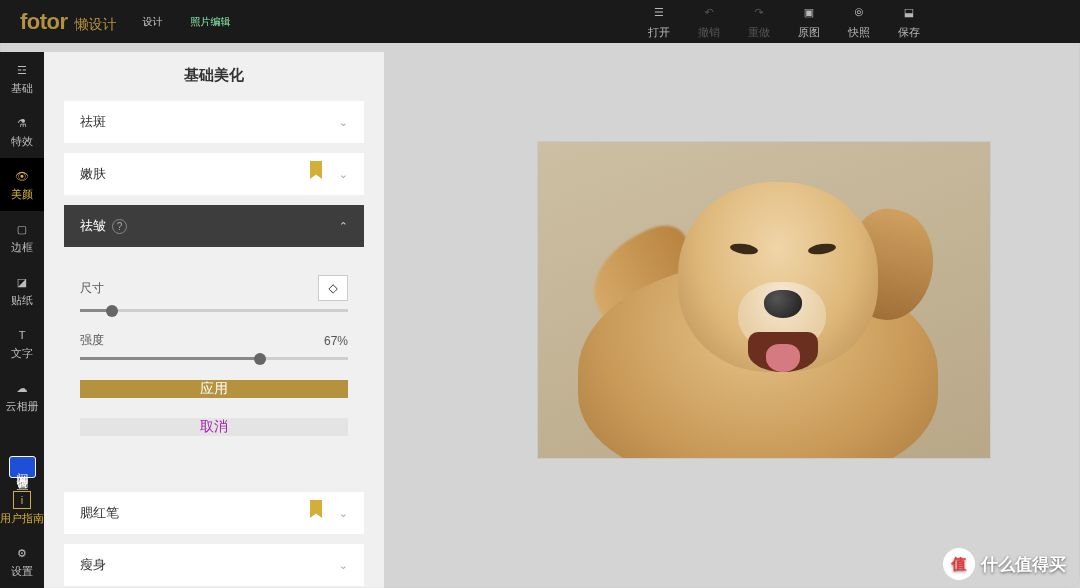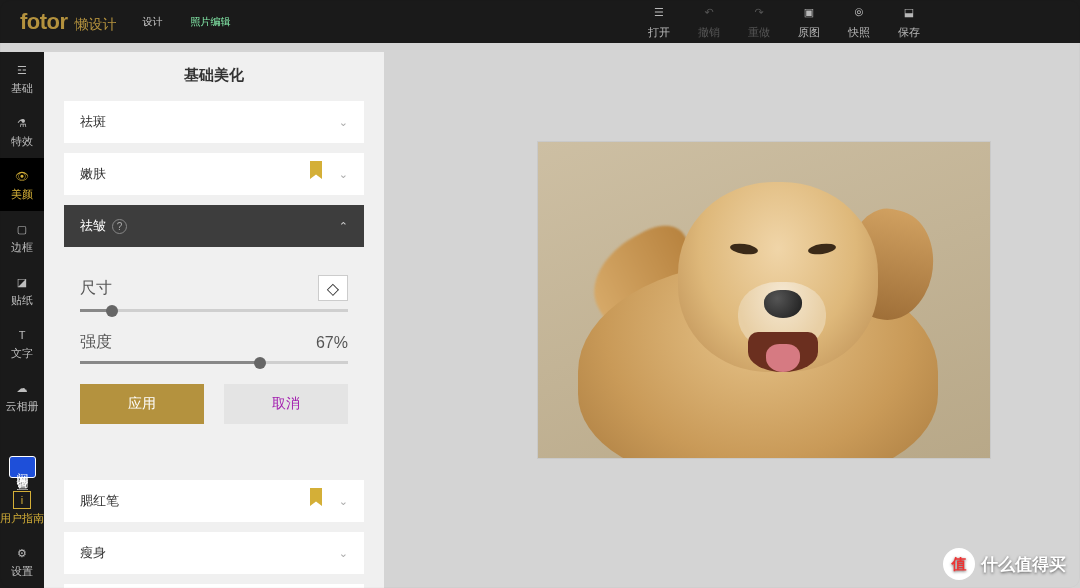--- a/index.html
+++ b/index.html
@@ -32,26 +32,26 @@
 .panel { position: absolute; left: 44px; top: 52px; width: 340px; bottom: 0; background: #f0f0f0; padding: 14px 20px; overflow: hidden; }
 .panel-title { text-align: center; font-size: 15px; font-weight: 600; color: #333; margin-bottom: 16px; }
 .accordion { display: flex; flex-direction: column; gap: 10px; }
 .acc-item { background: #fff; height: 42px; display: flex; align-items: center; padding: 0 16px; font-size: 13px; color: #333; cursor: pointer; position: relative; }
 .acc-item.dark { background: #3d3d3d; color: #fff; }
 .acc-item .chev { margin-left: auto; color: #aaa; font-size: 11px; }
 .acc-item.dark .chev { color: #ccc; }
 .bookmark { position: absolute; right: 42px; top: 8px; width: 12px; height: 18px; background: #d4af37; clip-path: polygon(0 0, 100% 0, 100% 100%, 50% 75%, 0 100%); }
 .help-circ { display:inline-flex; width:15px; height:15px; border:1px solid #888; border-radius:50%; align-items:center; justify-content:center; font-size:10px; margin-left:6px; color:#aaa;}
 .acc-panel { padding: 18px 16px 4px; background: transparent; }
-.row { display: flex; align-items: center; justify-content: space-between; font-size: 16px; color: #555; margin-bottom: 8px; }
+.row { display: flex; align-items: center; justify-content: space-between; font-size: 12px; color: #555; margin-bottom: 8px; }
 .eraser-box { width: 30px; height: 26px; border: 1px solid #ccc; background: #fff; display:flex; align-items:center; justify-content:center; color:#333; }
 .slider-track { height: 3px; background: #cfcfcf; position: relative; margin-bottom: 20px; }
 .slider-fill { position: absolute; height: 100%; background: #888; }
 .slider-thumb { position: absolute; width: 12px; height: 12px; background: #666; border-radius: 50%; top: -4.5px; transform: translateX(-50%); }
-.btn-row { display: flex; gap: 20px; margin: 6px 0 18px; }
+.btn-row { display: flex; gap: 20px; margin: 6px 0 18px; flex-direction: column; }
 .btn { flex: 1; height: 40px; display: flex; align-items: center; justify-content: center; font-size: 14px; cursor: pointer; }
 .btn.primary { background: #b4923e; color: #fff; }
 .btn.secondary { background: #e4e4e4; color: #a21caf; }
 .sep { height: 14px; }
 
 
 .canvas-area { position: absolute; left: 384px; right: 0; top: 52px; bottom: 0; background: #d4d4d4; }
 .canvas-img { position: absolute; left: 154px; top: 90px; width: 452px; height: 316px; background: #c9b99b; box-shadow: 0 0 0 1px rgba(0,0,0,0.05); overflow:hidden; }
 .dog { position:absolute; inset:0; }
 .dog-bg { position:absolute; inset:0; background: linear-gradient(160deg, #cdbfa3 0%, #b8a888 100%); }

